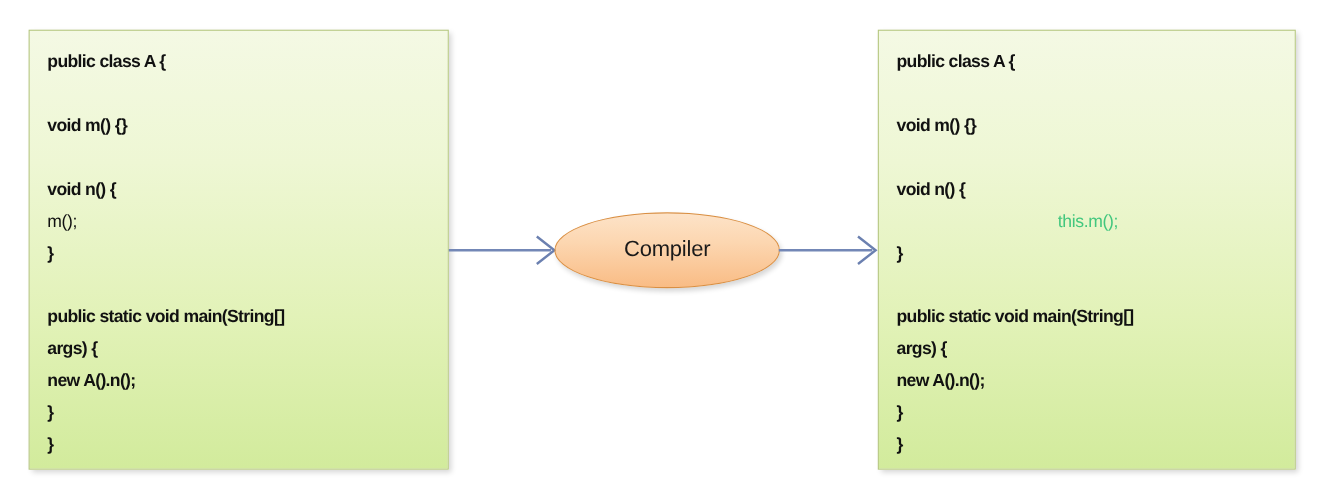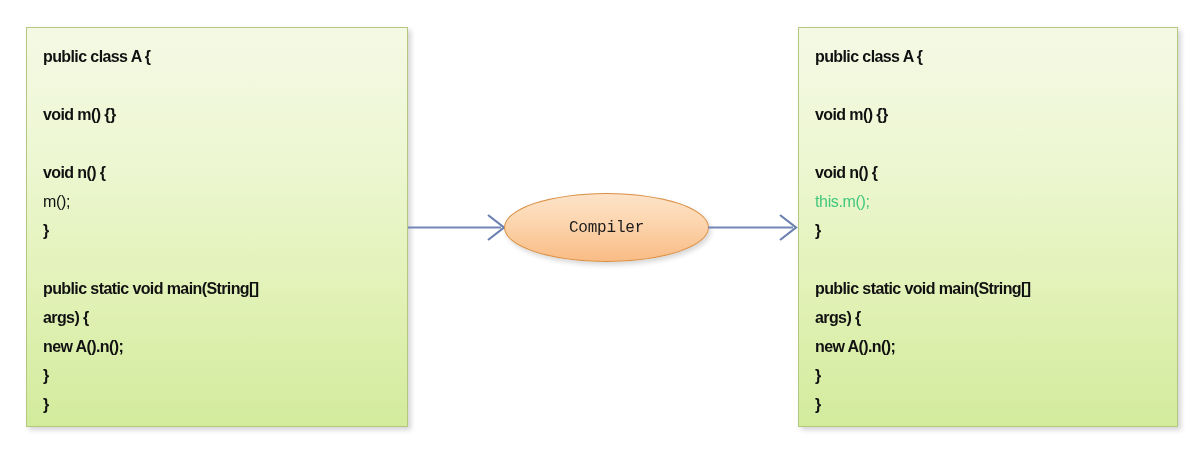--- a/index.html
+++ b/index.html
@@ -39,42 +39,42 @@
     font-family: "Liberation Sans", "DejaVu Sans", sans-serif;
     font-size: 16px;
     line-height: 29px;
     color: #111111;
     letter-spacing: -0.35px;
     white-space: pre;
   }
   .code-line { height: 29px; }
   .code-line.bold   { font-weight: bold; letter-spacing: -0.6px; }
   .code-line.plain  { font-weight: normal; }
-  .code-line.accent { font-weight: normal; color: #42c77e; }
+  .code-line.accent { font-weight: normal; color: #42c77e; text-align: center; }
   .code-line.blank  { height: 29px; }
 
   
   #compiler-node {
     position: absolute;
     left: 504px;
     top: 193px;
     width: 205px;
     height: 69px;
     border-radius: 50%;
     box-sizing: border-box;
     border: 1px solid #d98f43;
     background: linear-gradient(to bottom, #fde3c8 0%, #fcd6b0 40%, #f9bc85 100%);
     box-shadow: 2px 3px 5px rgba(0,0,0,0.16);
     display: flex;
     align-items: center;
     justify-content: center;
   }
   #compiler-label {
-    font-family: Liberation Mono, monospace;
-    font-size: 16px;
+    font-family: Liberation Sans, sans-serif;
+    font-size: 20px;
     color: #1a1a1a;
     letter-spacing: -0.2px;
   }
 
   
   .arrow-svg { position: absolute; overflow: visible; }
   #arrow-left  { left: 408px; top: 207px; width: 100px; height: 42px; }
   #arrow-right { left: 708px; top: 207px; width: 92px;  height: 42px; }
   .arrow-line  { stroke: #7387b6; stroke-width: 2.2; }
   .arrow-head  { stroke: #6b80b0; stroke-width: 2.2; fill: none; stroke-linecap: butt; }

